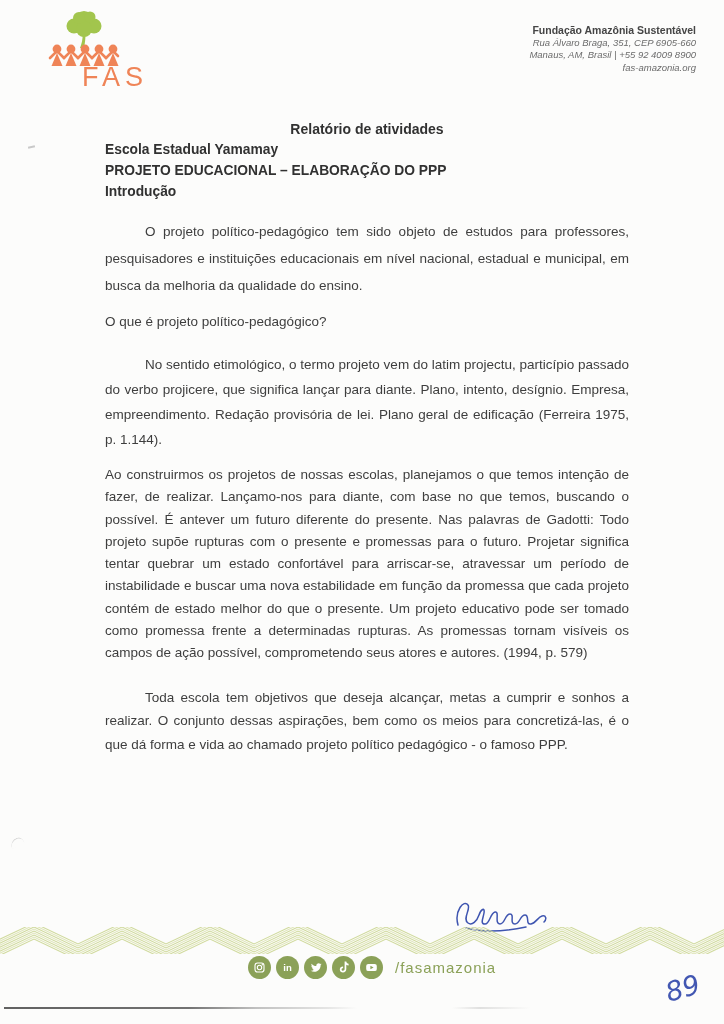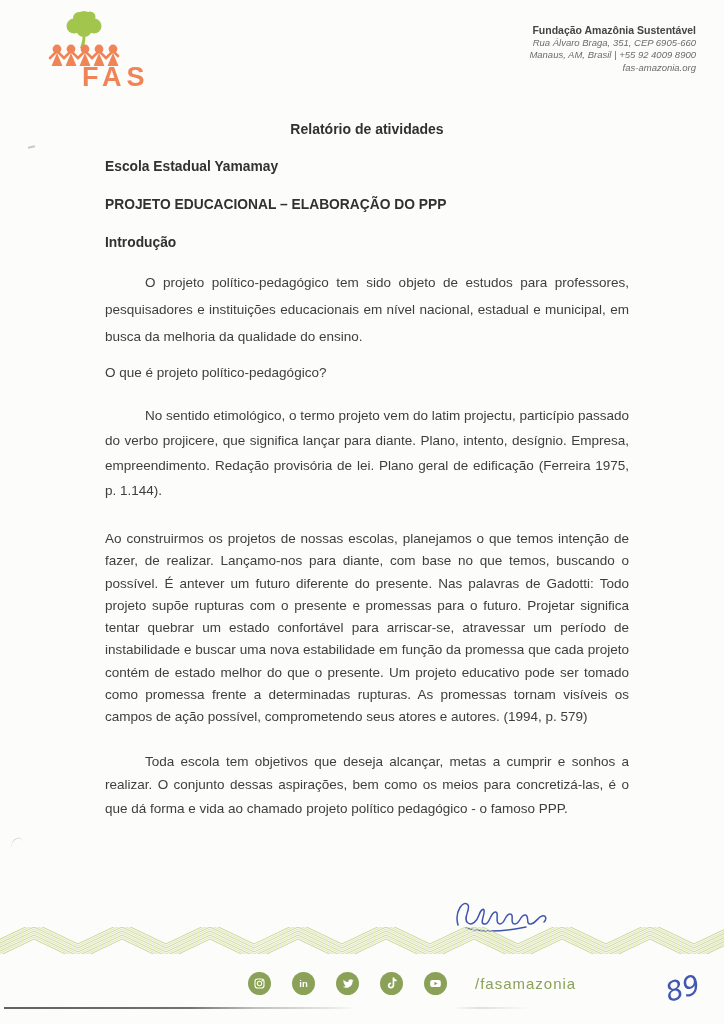--- a/index.html
+++ b/index.html
@@ -10,21 +10,21 @@
     background:#fcfcfb;
     overflow:hidden;
     font-family:"Liberation Sans", sans-serif;
     color:#3e3e3e;
   }
 
   
   .logo{position:absolute;left:36px;top:6px;width:96px;height:84px;}
   .logo-fas-text{
     position:absolute;left:46px;top:56px;
-    font-size:27px;letter-spacing:5px;color:#ef8457;font-weight:700;
+    font-size:27px;letter-spacing:5px;color:#ef8457;font-weight:400;
   }
   .org-info{
     position:absolute;right:28px;top:24px;
     text-align:right;line-height:12.5px;
   }
   .org-name{font-size:10.5px;font-weight:bold;color:#454545;}
   .org-line{font-size:9.5px;font-style:italic;color:#6b6b6b;}
 
   
   .doc{
@@ -35,42 +35,42 @@
     margin:0;padding:0;
     font-size:14px;font-weight:bold;color:#313131;
     text-align:center;line-height:18px;
   }
   .doc-heading{
     margin:0;padding:0;
     font-size:13.8px;font-weight:bold;color:#313131;
     line-height:18px;
   }
   .mt-title{margin-top:20px;}
-  .mt-head{margin-top:20px;}
+  .mt-head{margin-top:3px;}
   .para{
     margin:0;padding:0;
     text-align:justify;
     color:#3e3e3e;
   }
   .lh-wide{line-height:27px;}
   .lh-mid{line-height:25px;}
   .lh-quote{line-height:22.3px;}
   .lh-last{line-height:23.5px;}
   .indent{text-indent:40px;}
   .mt-para{margin-top:17px;}
   .mt-q{margin-top:9px;}
-  .mt-quote{margin-top:25px;}
+  .mt-quote{margin-top:12px;}
   .mt-last{margin-top:21px;}
 
   
   .signature{position:absolute;left:452px;top:894px;width:100px;height:40px;}
   .zigzag{position:absolute;left:0;top:927px;width:724px;height:27px;}
   .social-row{
     position:absolute;left:248px;top:955px;height:24px;
-    display:flex;align-items:center;gap:21px;margin-top:16px;
+    display:flex;align-items:center;gap:5px;
   }
   .social-icon{width:23px;height:23px;display:block;}
   .social-handle{
     margin-left:7px;
     font-size:15px;letter-spacing:1px;color:#8ba158;
   }
   .page-number{position:absolute;left:658px;top:964px;width:48px;height:52px;}
 
   
   .scan-line{

